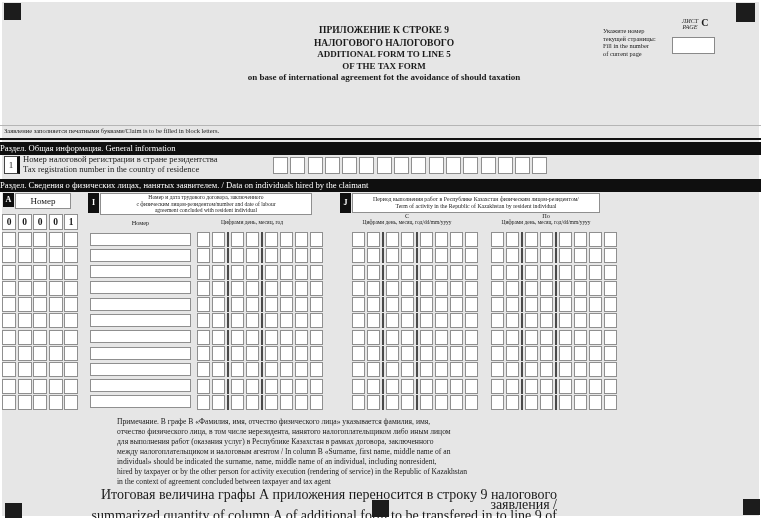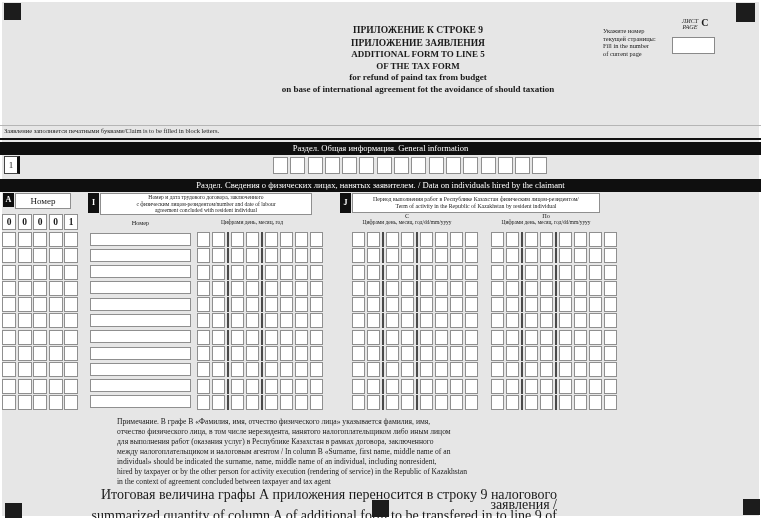--- a/index.html
+++ b/index.html
@@ -3,33 +3,33 @@
 <meta charset="utf-8">
 <style>
   html,body{margin:0;padding:0;background:#ffffff;}
   .page{
     position:relative;width:761px;height:518px;
     background:#e6e6e6;overflow:hidden;
     font-family:"Liberation Serif", serif;color:#1a1a1a;
     box-shadow:inset 0 0 0 2px #ffffff;
   }
   .mark{position:absolute;background:#1c1c1c;}
-  .hdr{position:absolute;left:188px;top:24px;width:460px;text-align:center;font-weight:bold;}
+  .hdr{position:absolute;left:154px;top:24px;width:460px;text-align:center;font-weight:bold;}
   .hdr div{font-size:9px;line-height:11.5px;}
   .hdr div.big{font-size:9.5px;line-height:12.5px;}
   .pg-instr{position:absolute;left:603px;top:27px;width:76px;font-size:6.4px;line-height:7.6px;white-space:pre-line;}
   .lp-wrap{position:absolute;left:682px;top:18px;display:flex;align-items:flex-start;gap:3px;}
   .lp{font-style:italic;font-size:6.2px;line-height:6.4px;text-align:center;}
   .lp-letter{font-weight:bold;font-size:10px;line-height:10px;}
   .pg-input{position:absolute;left:672px;top:37px;width:41px;height:15px;background:#fff;border:1px solid #8a8a8a;}
   .fill-note{position:absolute;left:4px;top:127px;font-size:6.5px;}
   .topline{position:absolute;left:0;top:125px;width:761px;height:1px;background:#b5b5b5;}
   .rule{position:absolute;left:0;top:138px;width:761px;height:2px;background:#111;}
   .bar{position:absolute;left:0;width:761px;height:13px;background:#0f0f0f;color:#fff;
-       font-size:8.6px;line-height:13px;text-align:center;}
+       font-size:8.6px;line-height:13px;}
   .bar1{top:142px;}
   .bar2{top:179px;}
   .numbox{position:absolute;left:4px;top:156px;width:12px;height:16px;background:#fff;
           border:1px solid #444;border-right:3px solid #0f0f0f;font-size:9px;text-align:center;line-height:16px;}
   .f1-label{position:absolute;left:23px;top:155px;font-size:8.6px;line-height:9.8px;white-space:pre-line;}
   .cells16{position:absolute;left:273px;top:157px;display:flex;gap:2.3px;}
   .cell{width:13px;height:15px;background:#fff;border:1px solid #8f8f8f;}
   .colletter{position:absolute;background:#0f0f0f;color:#fff;font-weight:bold;font-size:8px;text-align:center;}
   .whitebox{position:absolute;background:#fff;border:1px solid #8f8f8f;text-align:center;}
   .a-letter{left:3px;top:193px;width:11px;height:14px;line-height:14px;}
@@ -72,24 +72,23 @@
 <div class="page">
 
   <div class="mark m-tl"></div>
   <div class="mark m-tr"></div>
   <div class="mark m-bl"></div>
   <div class="mark m-bm"></div>
   <div class="mark m-br"></div>
 
   <div class="hdr">
     <div class="big">ПРИЛОЖЕНИЕ К СТРОКЕ 9</div>
-    <div class="big">ПРИЛОЖЕНИЕ ЗАЯВЛЕНИЯ</div>
+    <div class="big">НАЛОГОВОГО НАЛОГОВОГО</div>
     <div>ADDITIONAL FORM TO LINE 5</div>
     <div>OF THE TAX FORM</div>
-    <div>for refund of paind tax from budget</div>
     <div>on base of international agreement fot the avoidance of should taxation</div>
   </div>
 
   <div class="pg-instr">Укажите номер
 текущей страницы:
 Fill in the number
 of current page</div>
   <div class="lp-wrap">
     <div class="lp">
       <div>ЛИСТ</div>
@@ -99,20 +98,22 @@
   </div>
   <div class="pg-input"></div>
 
   <div class="topline"></div>
   <div class="fill-note">Заявление заполняется печатными буквами/Claim is to be filled in block letters.</div>
   <div class="rule"></div>
 
   <div class="bar bar1">Раздел. Общая информация. General information</div>
 
   <div class="numbox">1</div>
+  <div class="f1-label">Номер налоговой регистрации в стране резидентства
+Tax registration number in the country of residence</div>
   <div class="cells16">
       <div class="cell"></div>
       <div class="cell"></div>
       <div class="cell"></div>
       <div class="cell"></div>
       <div class="cell"></div>
       <div class="cell"></div>
       <div class="cell"></div>
       <div class="cell"></div>
       <div class="cell"></div>

